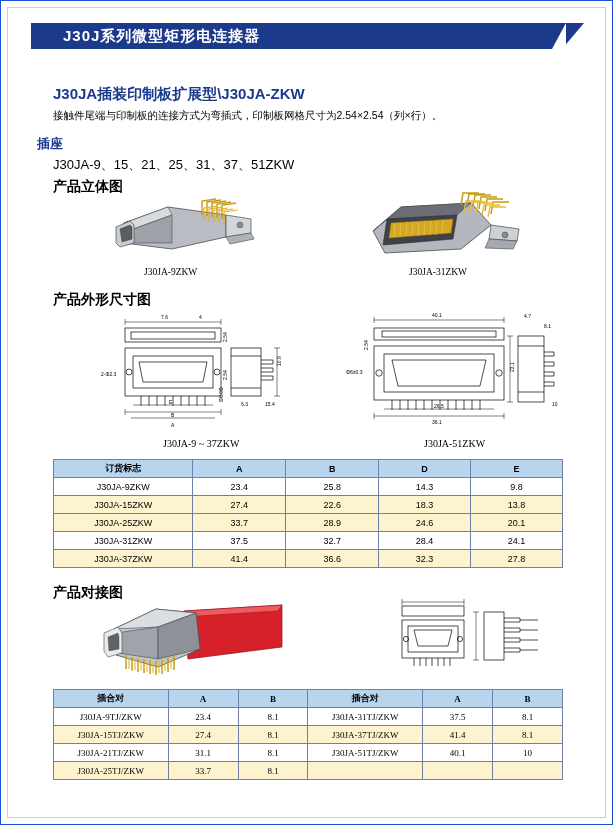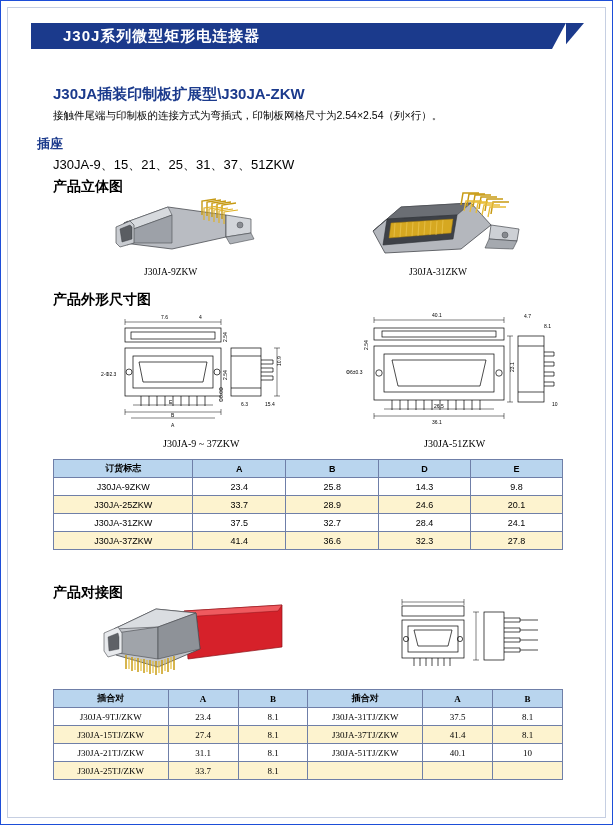--- a/index.html
+++ b/index.html
@@ -340,20 +340,27 @@
     </thead>
     <tbody>
       <tr class="norm">
         <td>J30JA-9ZKW</td>
         <td>23.4</td>
         <td>25.8</td>
         <td>14.3</td>
         <td>9.8</td>
       </tr>
       <tr class="alt">
+        <td>J30JA-15ZKW</td>
+        <td>27.4</td>
+        <td>22.6</td>
+        <td>18.3</td>
+        <td>13.8</td>
+      </tr>
+      <tr class="alt">
         <td>J30JA-25ZKW</td>
         <td>33.7</td>
         <td>28.9</td>
         <td>24.6</td>
         <td>20.1</td>
       </tr>
       <tr class="norm">
         <td>J30JA-31ZKW</td>
         <td>37.5</td>
         <td>32.7</td>

